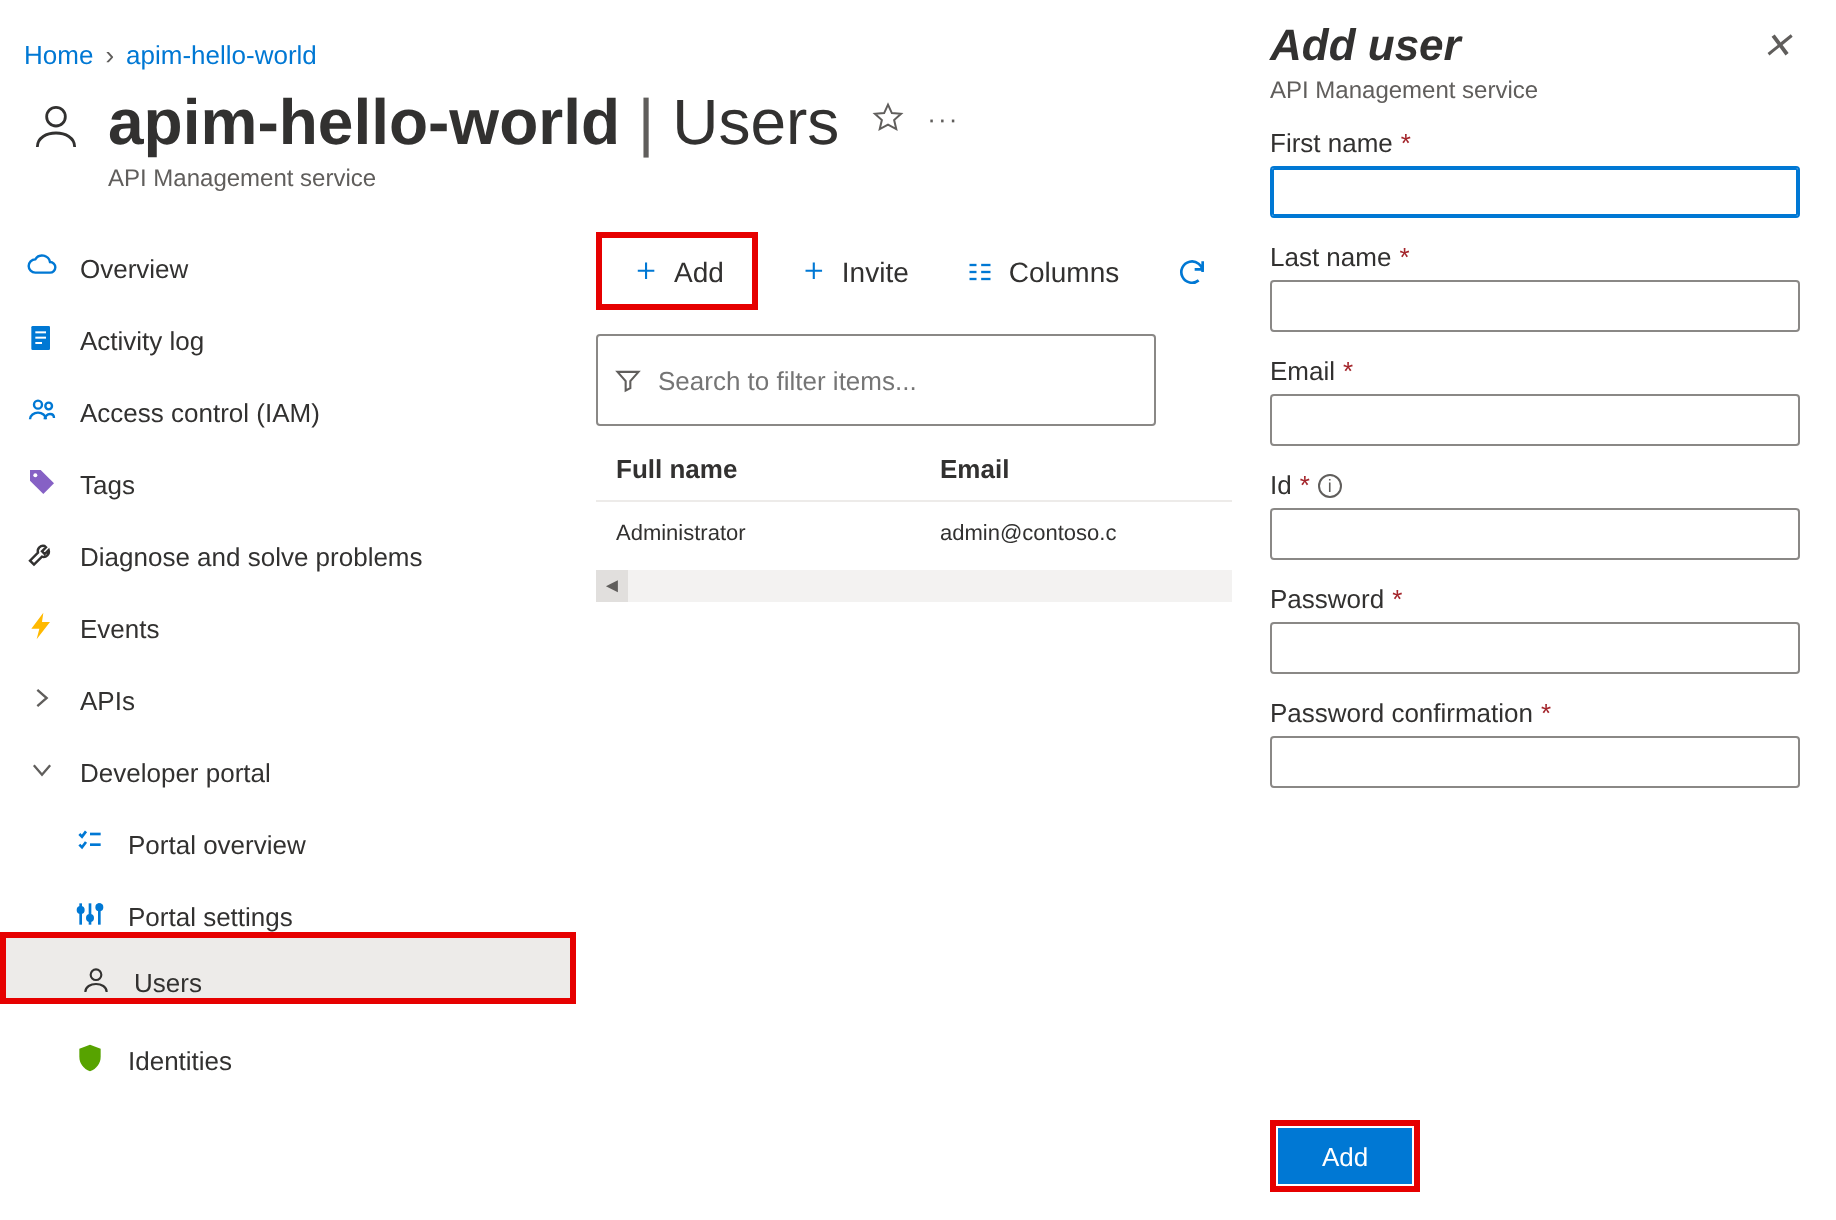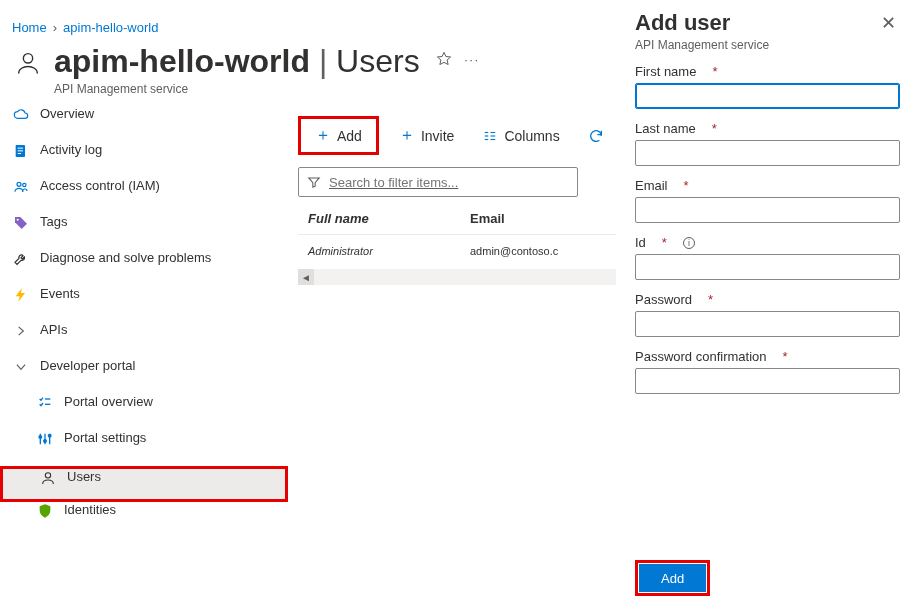--- a/index.html
+++ b/index.html
@@ -88,21 +88,21 @@
     .nav-scroll {
       overflow-y: auto;
       flex: 1;
       position: relative;
     }
     .nav-scroll::-webkit-scrollbar { width: 14px; }
     .nav-scroll::-webkit-scrollbar-track { background: #f3f2f1; }
     .nav-scroll::-webkit-scrollbar-thumb { background: #c8c6c4; border: 3px solid #f3f2f1; border-radius: 7px;}
 
     .nav-item {
-      display: flex; align-items: flex-start;
+      display: flex; align-items: flex-end;
       height: 36px;
       padding: 0 12px;
       gap: 10px;
       cursor: pointer;
       font-size: 13px;
     }
     .nav-item.indent { padding-left: 36px; }
     .nav-item .nav-icon { width: 18px; height: 18px; display:flex; align-items:center; justify-content:center; }
     .nav-item.selected { background: #edebe9; }
     .red-box { border: 3px solid #e60000; }
@@ -129,38 +129,37 @@
     .tbtn.add-highlight {
       border: 3px solid #e60000;
       padding: 6px 14px;
     }
     .refresh-icon { color: #0078d4; font-size: 16px; }
 
     .filterbox {
       display: flex; align-items: center;
       border: 1px solid #8a8886;
       border-radius: 2px;
-      height: 30px;
+      height: 46px;
       padding: 0 8px;
       gap: 8px;
       color: #605e5c;
       margin: 4px 0 6px 0;
       width: 280px;
-      text-decoration: underline;
     }
     .filterbox input { border:none; outline:none; flex:1; font-size:13px; background:transparent; }
 
     .grid-head {
       display: flex;
       padding: 8px 10px;
       font-size: 13px;
       font-weight: 600;
       border-bottom: 1px solid #edebe9;
     }
-    .col-name { width: 162px; font-style: italic; }
+    .col-name { width: 162px; }
     .col-email { flex: 1; }
     .grid-row {
       display: flex;
       padding: 10px 10px;
       font-size: 11px;
     }
     .hscroll {
       height: 16px;
       background: #f3f2f1;
       position: relative;
@@ -176,27 +175,27 @@
     
     .panel {
       position: absolute;
       right: 0; top: 0; bottom: 0;
       width: 302px;
       background: #fff;
       padding: 10px 18px 14px 18px;
       display: flex; flex-direction: column;
       border-left: 1px solid #fff;
     }
-    .panel-head { display:flex; align-items:center; justify-content:space-between; }
+    .panel-head { display:flex; align-items:center; justify-content:space-between;font-style:italic; }
     .panel-head h2 { font-size: 22px; font-weight: 600; }
     .panel-sub { font-size: 12px; color: #605e5c; margin-top: 2px; margin-bottom: 12px; }
     .close { font-size: 18px; color: #605e5c; cursor: pointer; padding: 2px 4px; }
 
     .field { margin-bottom: 12px; }
-    .field label { font-size: 13px; display:flex; align-items:center; gap:16px; margin-bottom: 4px; text-align: right; }
+    .field label { font-size: 13px; display:flex; align-items:center; gap:4px; margin-bottom: 4px; text-align: right; }
     .req { color: #a4262c; }
     .info { width:12px; height:12px; border:1px solid #605e5c; border-radius:50%; display:inline-flex; align-items:center; justify-content:center; font-size:9px; color:#605e5c; }
     .field input {
       width: 100%;
       height: 26px;
       border: 1px solid #8a8886;
       border-radius: 2px;
       padding: 0 6px;
       font-size: 13px;
       outline: none;

